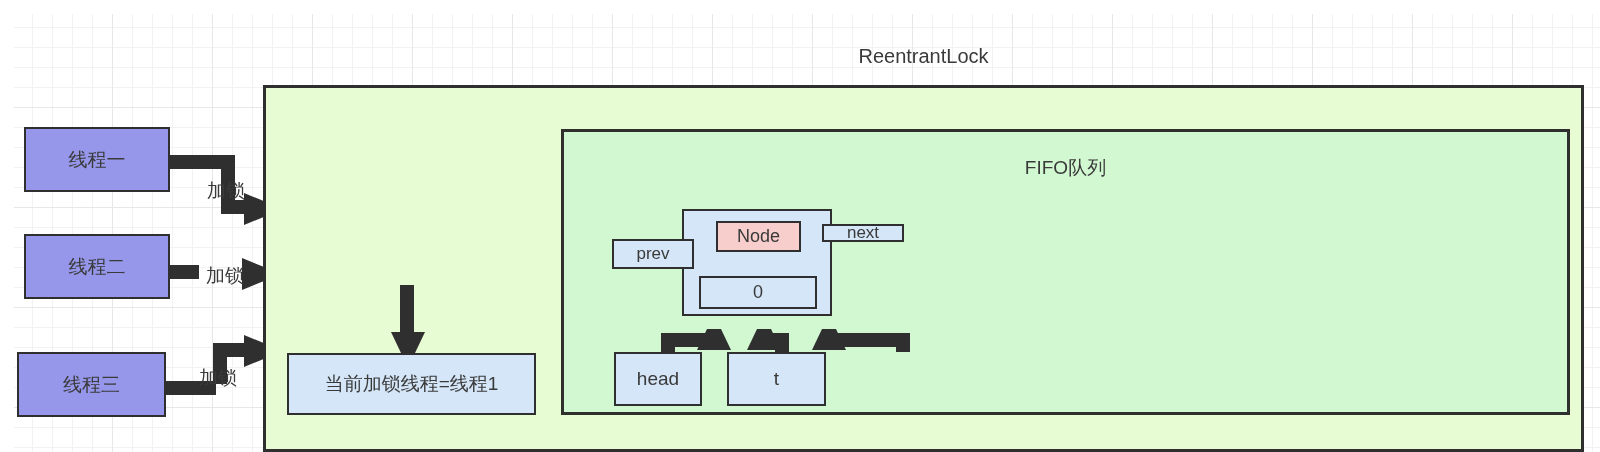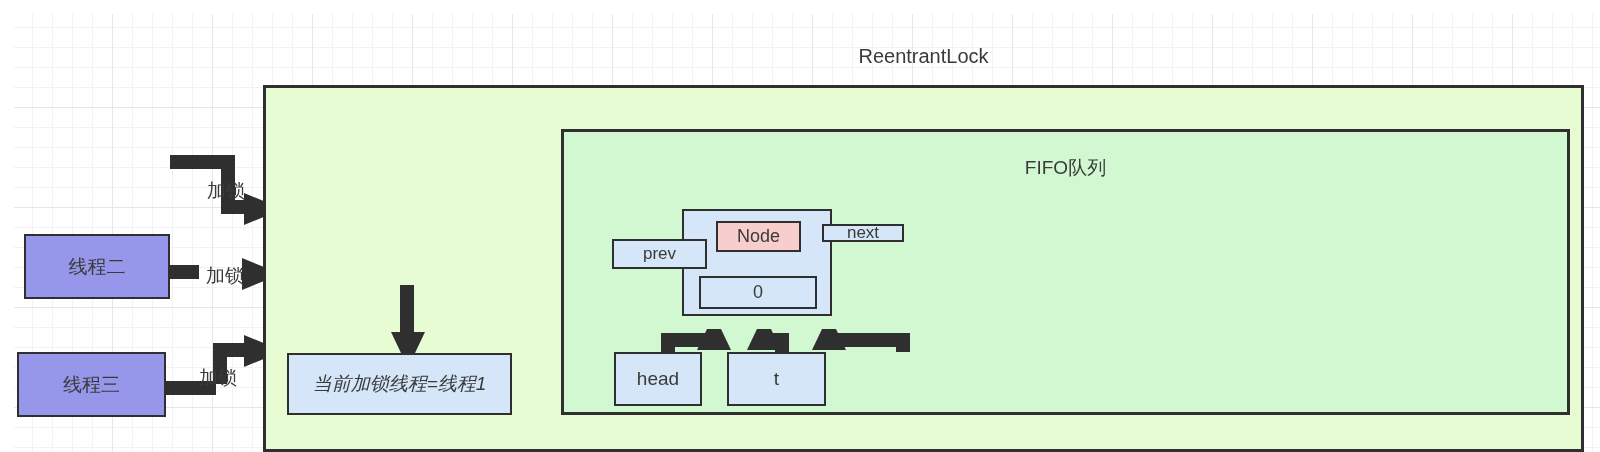--- a/index.html
+++ b/index.html
@@ -50,20 +50,23 @@
 
 <div class="canvas">
 
   <div class="title-text" style="left:249px; top:24px; width:1321px; font-size:20px;">ReentrantLock</div>
 
   <div class="shape aqs-box" style="left:249px; top:71px; width:1321px; height:367px;"></div>
 
   <div class="shape fifo-box" style="left:547px; top:115px; width:1009px; height:286px;"></div>
   <div class="title-text" style="left:547px; top:134px; width:1009px; font-size:19px;">FIFO队列</div>
 
+  <div class="shape thread-box" style="left:10px; top:113px; width:146px; height:65px;">
+    <span>线程一</span>
+  </div>
   <div class="shape thread-box" style="left:10px; top:220px; width:146px; height:65px;">
     <span>线程二</span>
   </div>
   <div class="shape thread-box" style="left:3px; top:338px; width:149px; height:65px;">
     <span>线程三</span>
   </div>
 
   <div class="line hline" style="left:156px; top:141px; width:54px;"></div>
   <div class="line vline" style="left:207px; top:141px; height:48px;"></div>
   <div class="line hline" style="left:207px; top:186px; width:26px;"></div>
@@ -77,29 +80,29 @@
   <div class="line hline" style="left:152px; top:367px; width:50px;"></div>
   <div class="line vline" style="left:199px; top:329px; height:41px;"></div>
   <div class="line hline" style="left:199px; top:329px; width:33px;"></div>
   <div class="arr arr-right" style="left:230px; top:321px;"></div>
   <div class="lock-label" style="left:178px; top:344px;">加锁</div>
 
 
   <div class="line vline" style="left:386px; top:271px; height:49px;"></div>
   <div class="arr arr-down" style="left:377px; top:318px;"></div>
 
-  <div class="shape blue-box" style="left:273px; top:339px; width:225px; height:62px; font-size:19px;font-style:italic;">
+  <div class="shape blue-box" style="left:273px; top:339px; width:249px; height:62px; font-size:19px;">
     <span>当前加锁线程=线程1</span>
   </div>
 
   <div class="shape blue-box" style="left:668px; top:195px; width:150px; height:107px;"></div>
   <div class="shape pink-box" style="left:702px; top:207px; width:85px; height:31px;">
     <span>Node</span>
   </div>
-  <div class="shape blue-box" style="left:598px; top:225px; width:95px; height:30px; font-size:17px;">
+  <div class="shape blue-box" style="left:598px; top:225px; width:82px; height:30px; font-size:17px;">
     <span>prev</span>
   </div>
   <div class="shape blue-box" style="left:808px; top:210px; width:82px; height:16px; font-size:17px;">
     <span>next</span>
   </div>
   <div class="shape blue-box" style="left:685px; top:262px; width:118px; height:33px; font-size:18px;">
     <span>0</span>
   </div>
 
   <div class="shape blue-box" style="left:600px; top:338px; width:88px; height:54px; font-size:19px;">

